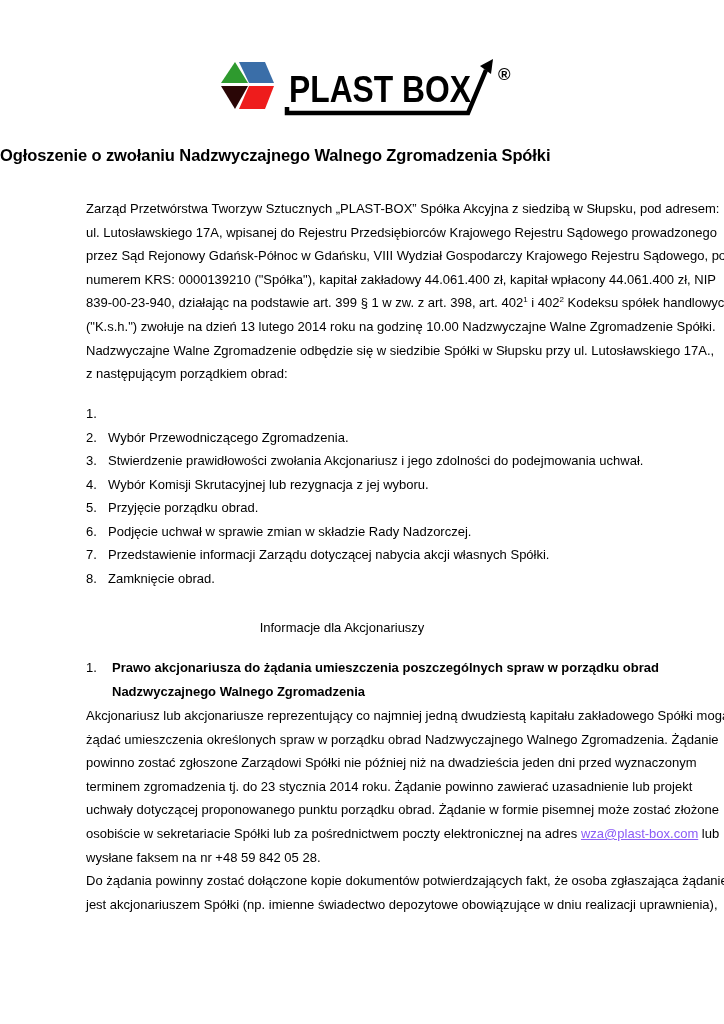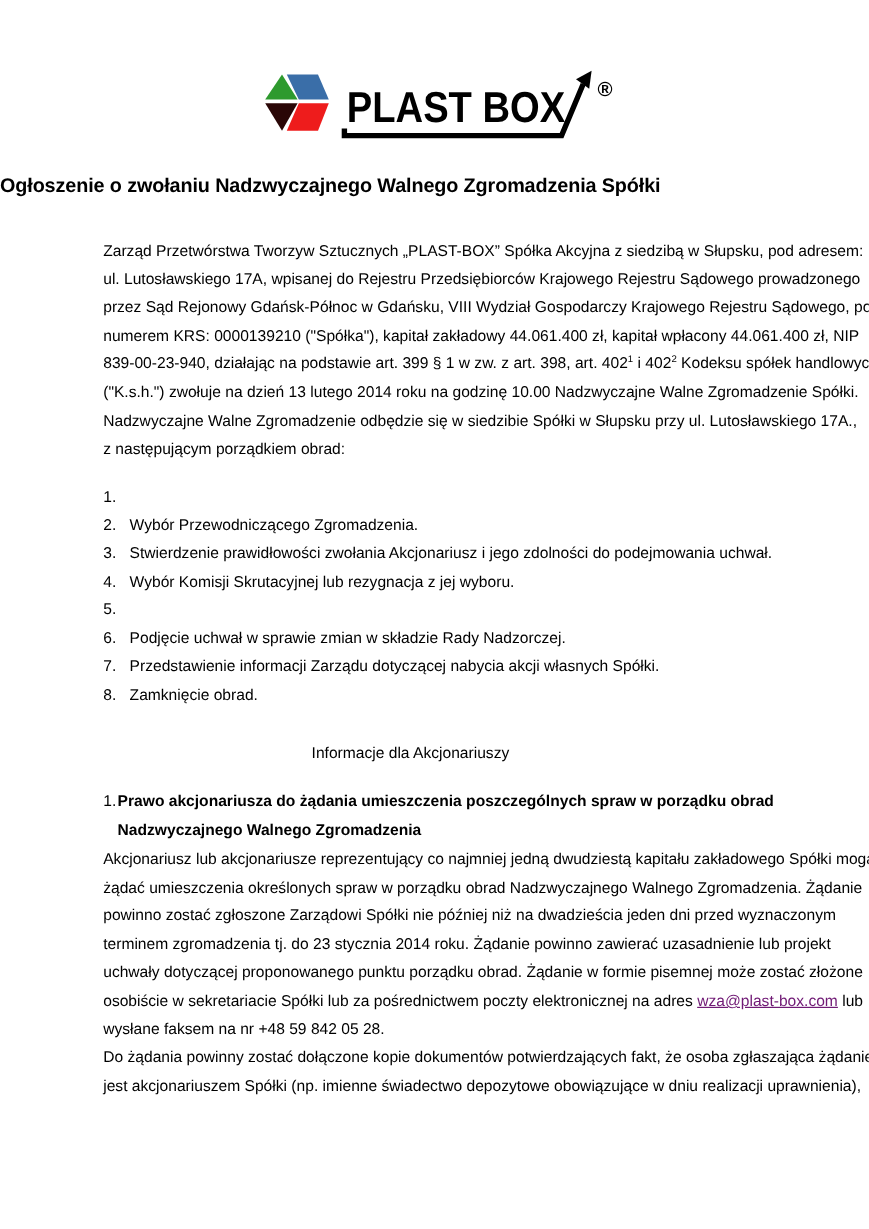--- a/index.html
+++ b/index.html
@@ -16,22 +16,22 @@
   sup { font-size: 8px; line-height: 0; vertical-align: 5px; }
   .agenda { position: absolute; left: 86px; top: 402px; margin: 0; padding: 0; list-style: none;
             font-size: 13px; }
   .agenda li { height: 23.5px; line-height: 23.5px; display: flex; }
   .agenda .num { width: 22px; }
   .section-h { position: absolute; left: 0; width: 684px; top: 620px; text-align: center;
                font-size: 13px; font-weight: normal; }
   .sub-h { position: absolute; left: 86px; top: 656px; font-size: 13px; font-weight: bold;
            line-height: 23.5px; }
   .sub-h .num { position: absolute; left: 0; top: 0; font-weight: normal; }
-  .sub-h .txt { margin-left: 12px; display: block; }
-  a.mail { color: #701a75; text-decoration: underline; }
+  .sub-h .txt { margin-left: 26px; display: block; }
+  a.mail { color: #8b5cf6; text-decoration: underline; }
 </style>
 </head>
 <body>
 
 <div class="logo">
   <svg width="300" height="64" viewBox="0 0 300 64">
 
     <polygon id="f-green" points="17,6 3,27 30,27" fill="#2e9a2e"></polygon>
     <polygon id="f-blue" points="21,6 47,6 56,27 31,27" fill="#3a6ea8"></polygon>
     <polygon id="f-dark" points="3,30 30,30 17,53" fill="#2a0606"></polygon>
@@ -69,20 +69,21 @@
   <li>
       <span class="num">3.</span>
       <span>Stwierdzenie prawidłowości zwołania Akcjonariusz i jego zdolności do podejmowania uchwał.</span>
     </li>
   <li>
       <span class="num">4.</span>
       <span>Wybór Komisji Skrutacyjnej lub rezygnacja z jej wyboru.</span>
     </li>
   <li>
       <span class="num">5.</span>
+      <span>Przyjęcie porządku obrad.</span>
     </li>
   <li>
       <span class="num">6.</span>
       <span>Podjęcie uchwał w sprawie zmian w składzie Rady Nadzorczej.</span>
     </li>
   <li>
       <span class="num">7.</span>
       <span>Przedstawienie informacji Zarządu dotyczącej nabycia akcji własnych Spółki.</span>
     </li>
   <li>

